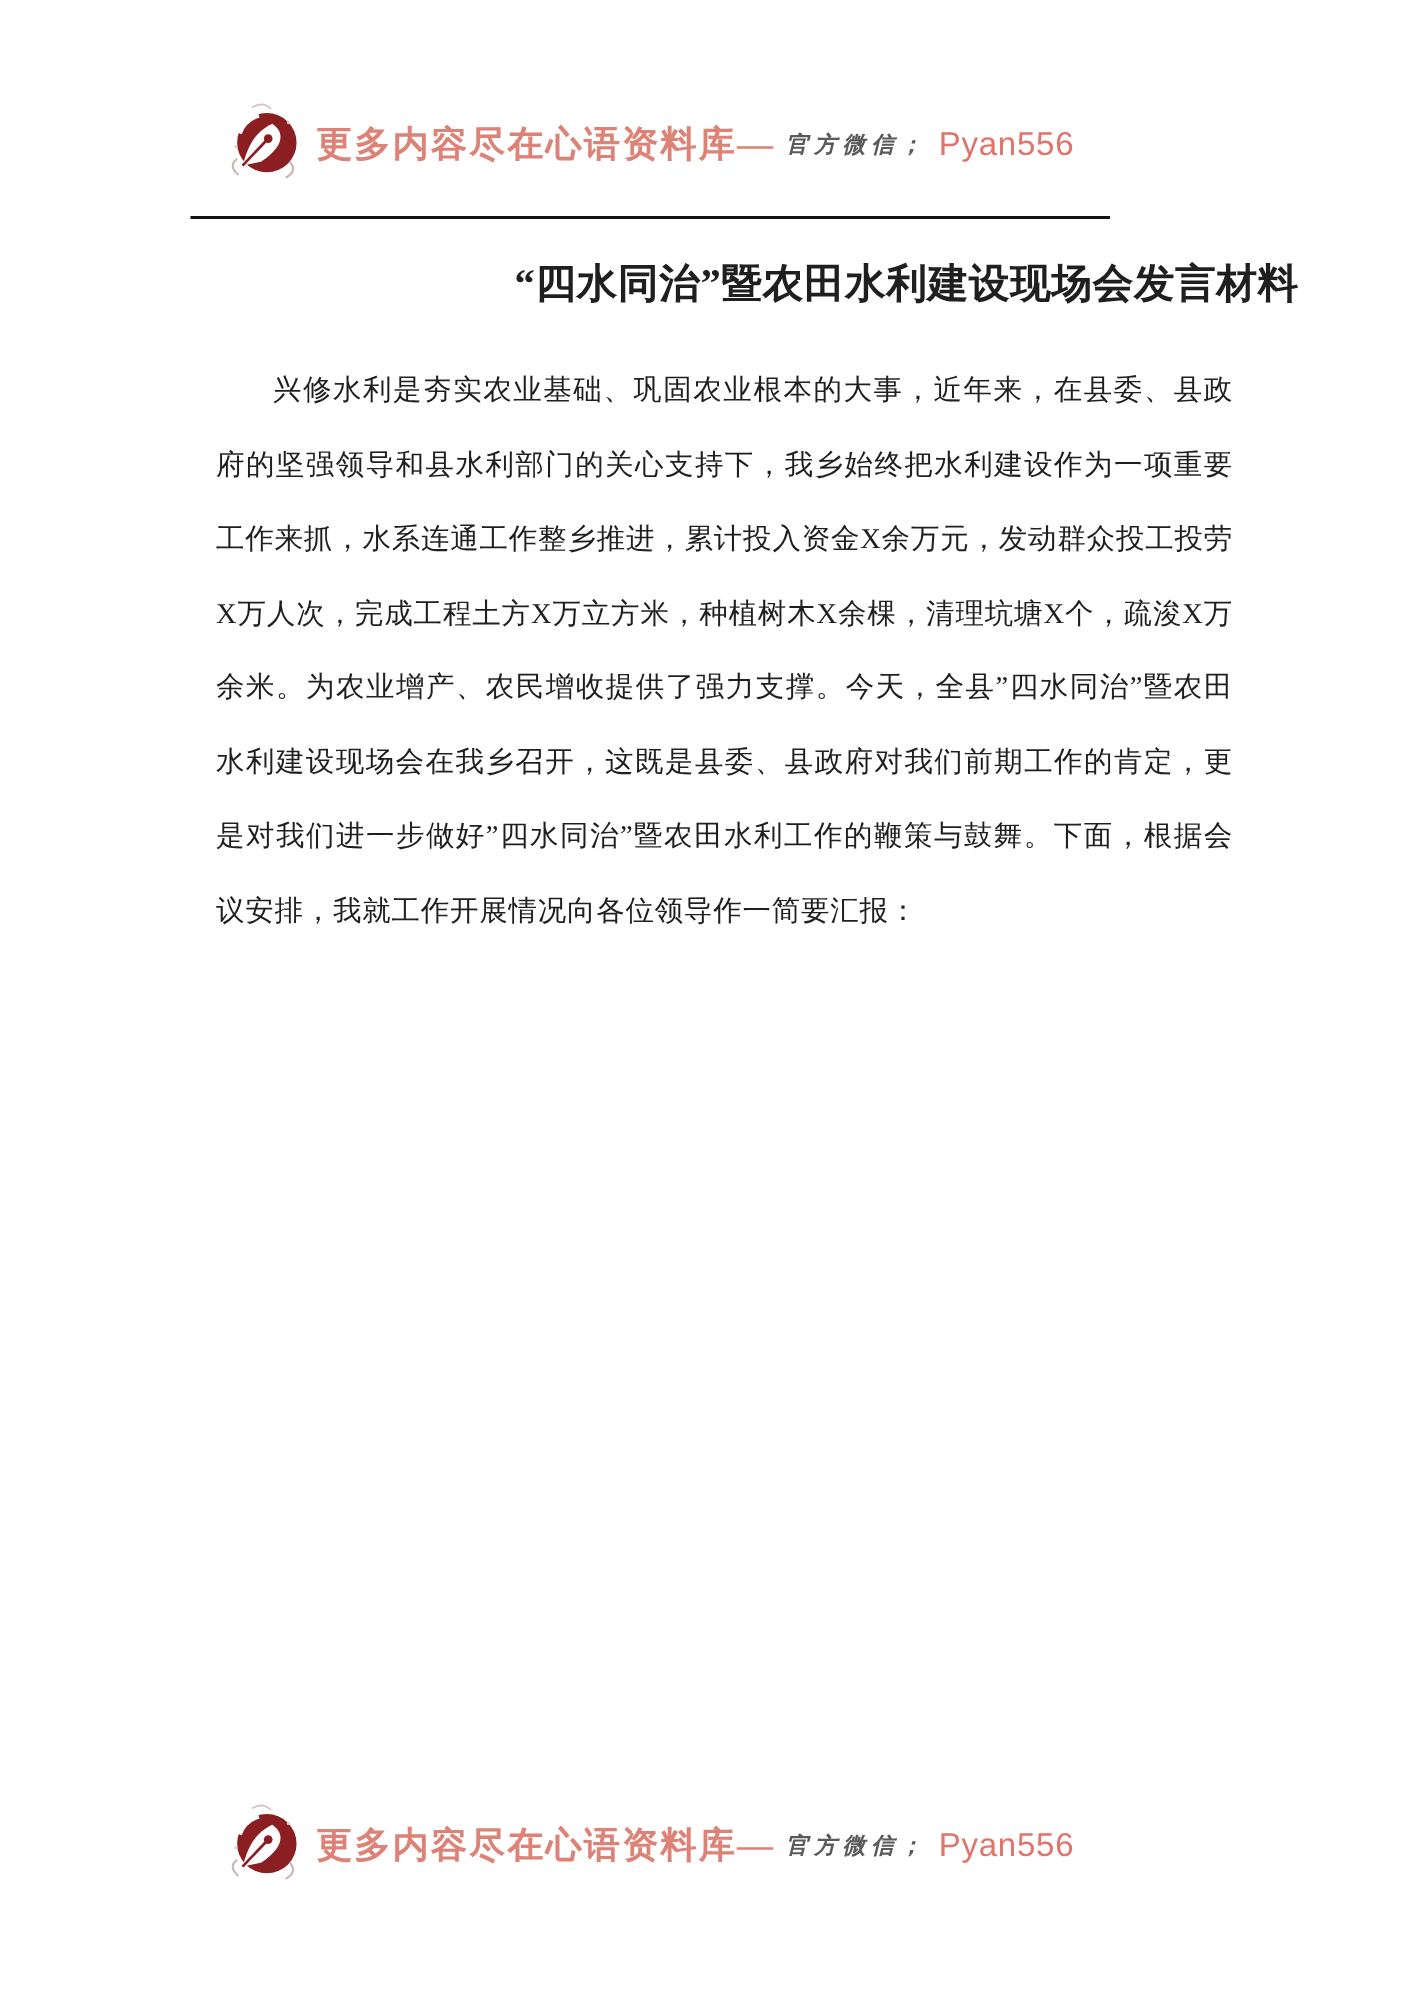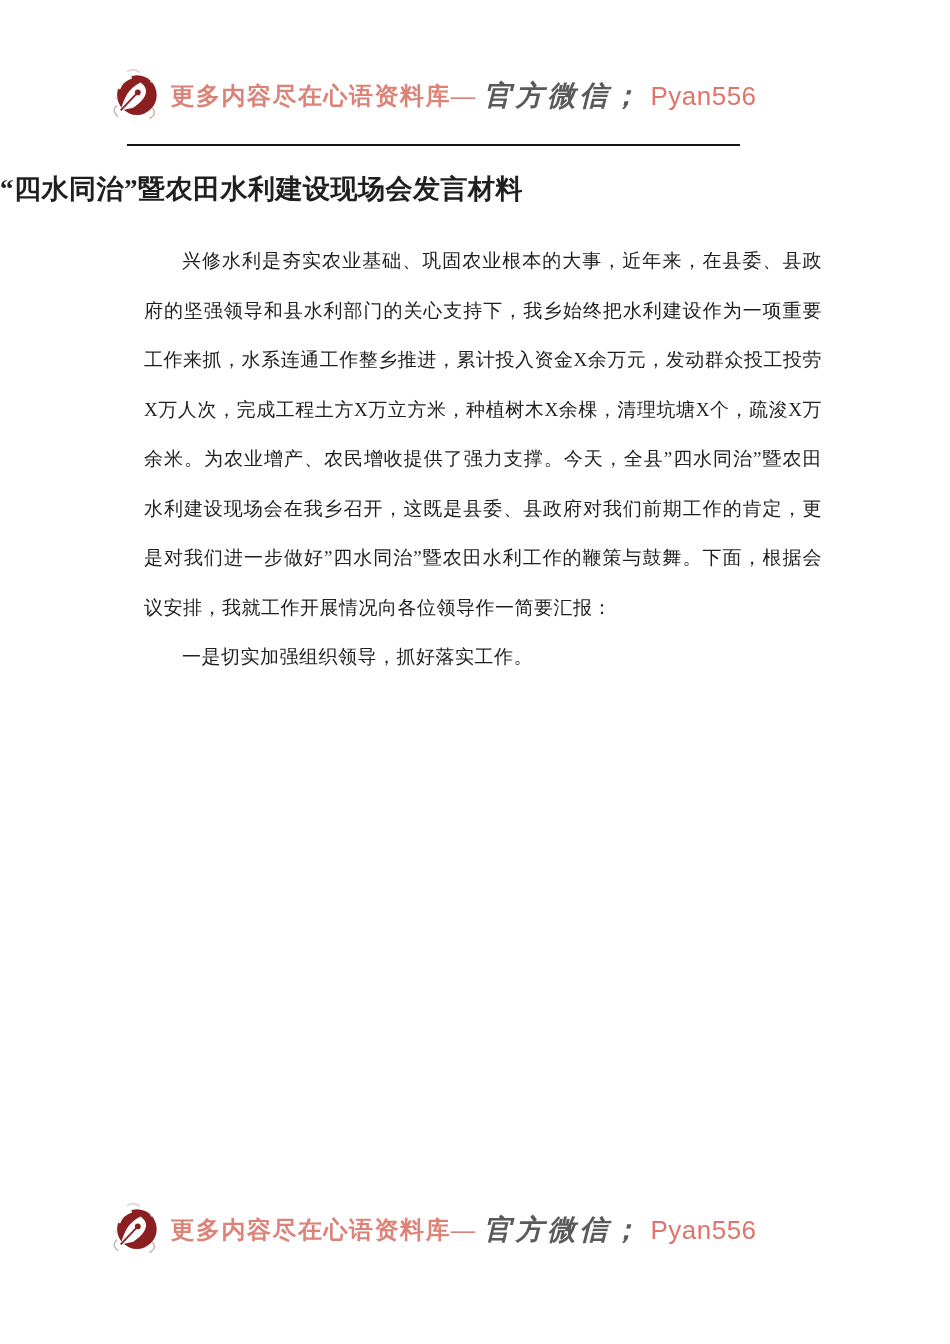--- a/index.html
+++ b/index.html
@@ -28,36 +28,36 @@
   }
   .brandline.header{top:64px;}
   .brandline.footer{top:1198px;}
   .logo{width:54px;height:56px;flex:0 0 auto;display:inline-block;}
   .brand-text{
     color:var(--salmon);
     font-size:24px;letter-spacing:1.5px;font-weight:bold;
   }
   .wechat-label{
     color:var(--gray-script);
-    font-size:28px;font-style:italic;letter-spacing:4px;font-weight:bold;
+    font-size:15px;font-style:italic;letter-spacing:4px;font-weight:bold;
   }
   .wechat-id{
     color:var(--salmon-bright);
     font-family:"Liberation Sans","DejaVu Sans",sans-serif;
-    font-size:26px;letter-spacing:0.5px;
+    font-size:22px;letter-spacing:0.5px;
   }
 
   .rule{
     position:absolute;top:144px;left:127px;right:126px;
     border-top:2.5px solid var(--rule);
   }
 
   .title{
     position:absolute;top:171px;left:0;width:100%;margin:0;
-    text-align:left;
+    text-align:right;
     font-size:27px;font-weight:bold;color:var(--ink);
     letter-spacing:0.5px;
   }
 
   .content{
     position:absolute;top:236px;left:144px;width:678px;
   }
   .content p{
     margin:0;
     font-size:19px;color:var(--ink);
@@ -93,21 +93,20 @@
     <span class="wechat-label">官方微信；</span>
     <span class="wechat-id">Pyan556</span>
   </div>
 
   <div class="rule"></div>
 
   <h1 class="title">“四水同治”暨农田水利建设现场会发言材料</h1>
 
   <div class="content">
     <p>兴修水利是夯实农业基础、巩固农业根本的大事，近年来，在县委、县政府的坚强领导和县水利部门的关心支持下，我乡始终把水利建设作为一项重要工作来抓，水系连通工作整乡推进，累计投入资金X余万元，发动群众投工投劳X万人次，完成工程土方X万立方米，种植树木X余棵，清理坑塘X个，疏浚X万余米。为农业增产、农民增收提供了强力支撑。今天，全县”四水同治”暨农田水利建设现场会在我乡召开，这既是县委、县政府对我们前期工作的肯定，更是对我们进一步做好”四水同治”暨农田水利工作的鞭策与鼓舞。下面，根据会议安排，我就工作开展情况向各位领导作一简要汇报：</p>
-    <p>一是切实加强组织领导，抓好落实工作。</p>
   </div>
 
   <div class="brandline footer">
     <span class="logo">
       <svg viewBox="0 0 60 62" width="54" height="56" aria-hidden="true">
         <circle cx="31" cy="30" r="22" fill="#8A1E21"></circle>
         <path d="M 10.5,23 A 22,22 0 0 1 25,9.5" stroke="#FFFFFF" stroke-width="4" fill="none"></path>
         <path d="M 9,42 q -7,5 1,12" stroke="#C9B6B6" stroke-width="1.6" fill="none"></path>
         <path d="M 48,44 q 6,7 -3,12" stroke="#C9B6B6" stroke-width="1.6" fill="none"></path>
         <path d="M 20,4 q 8,-5 14,1" stroke="#D8C6C6" stroke-width="1.4" fill="none"></path>

